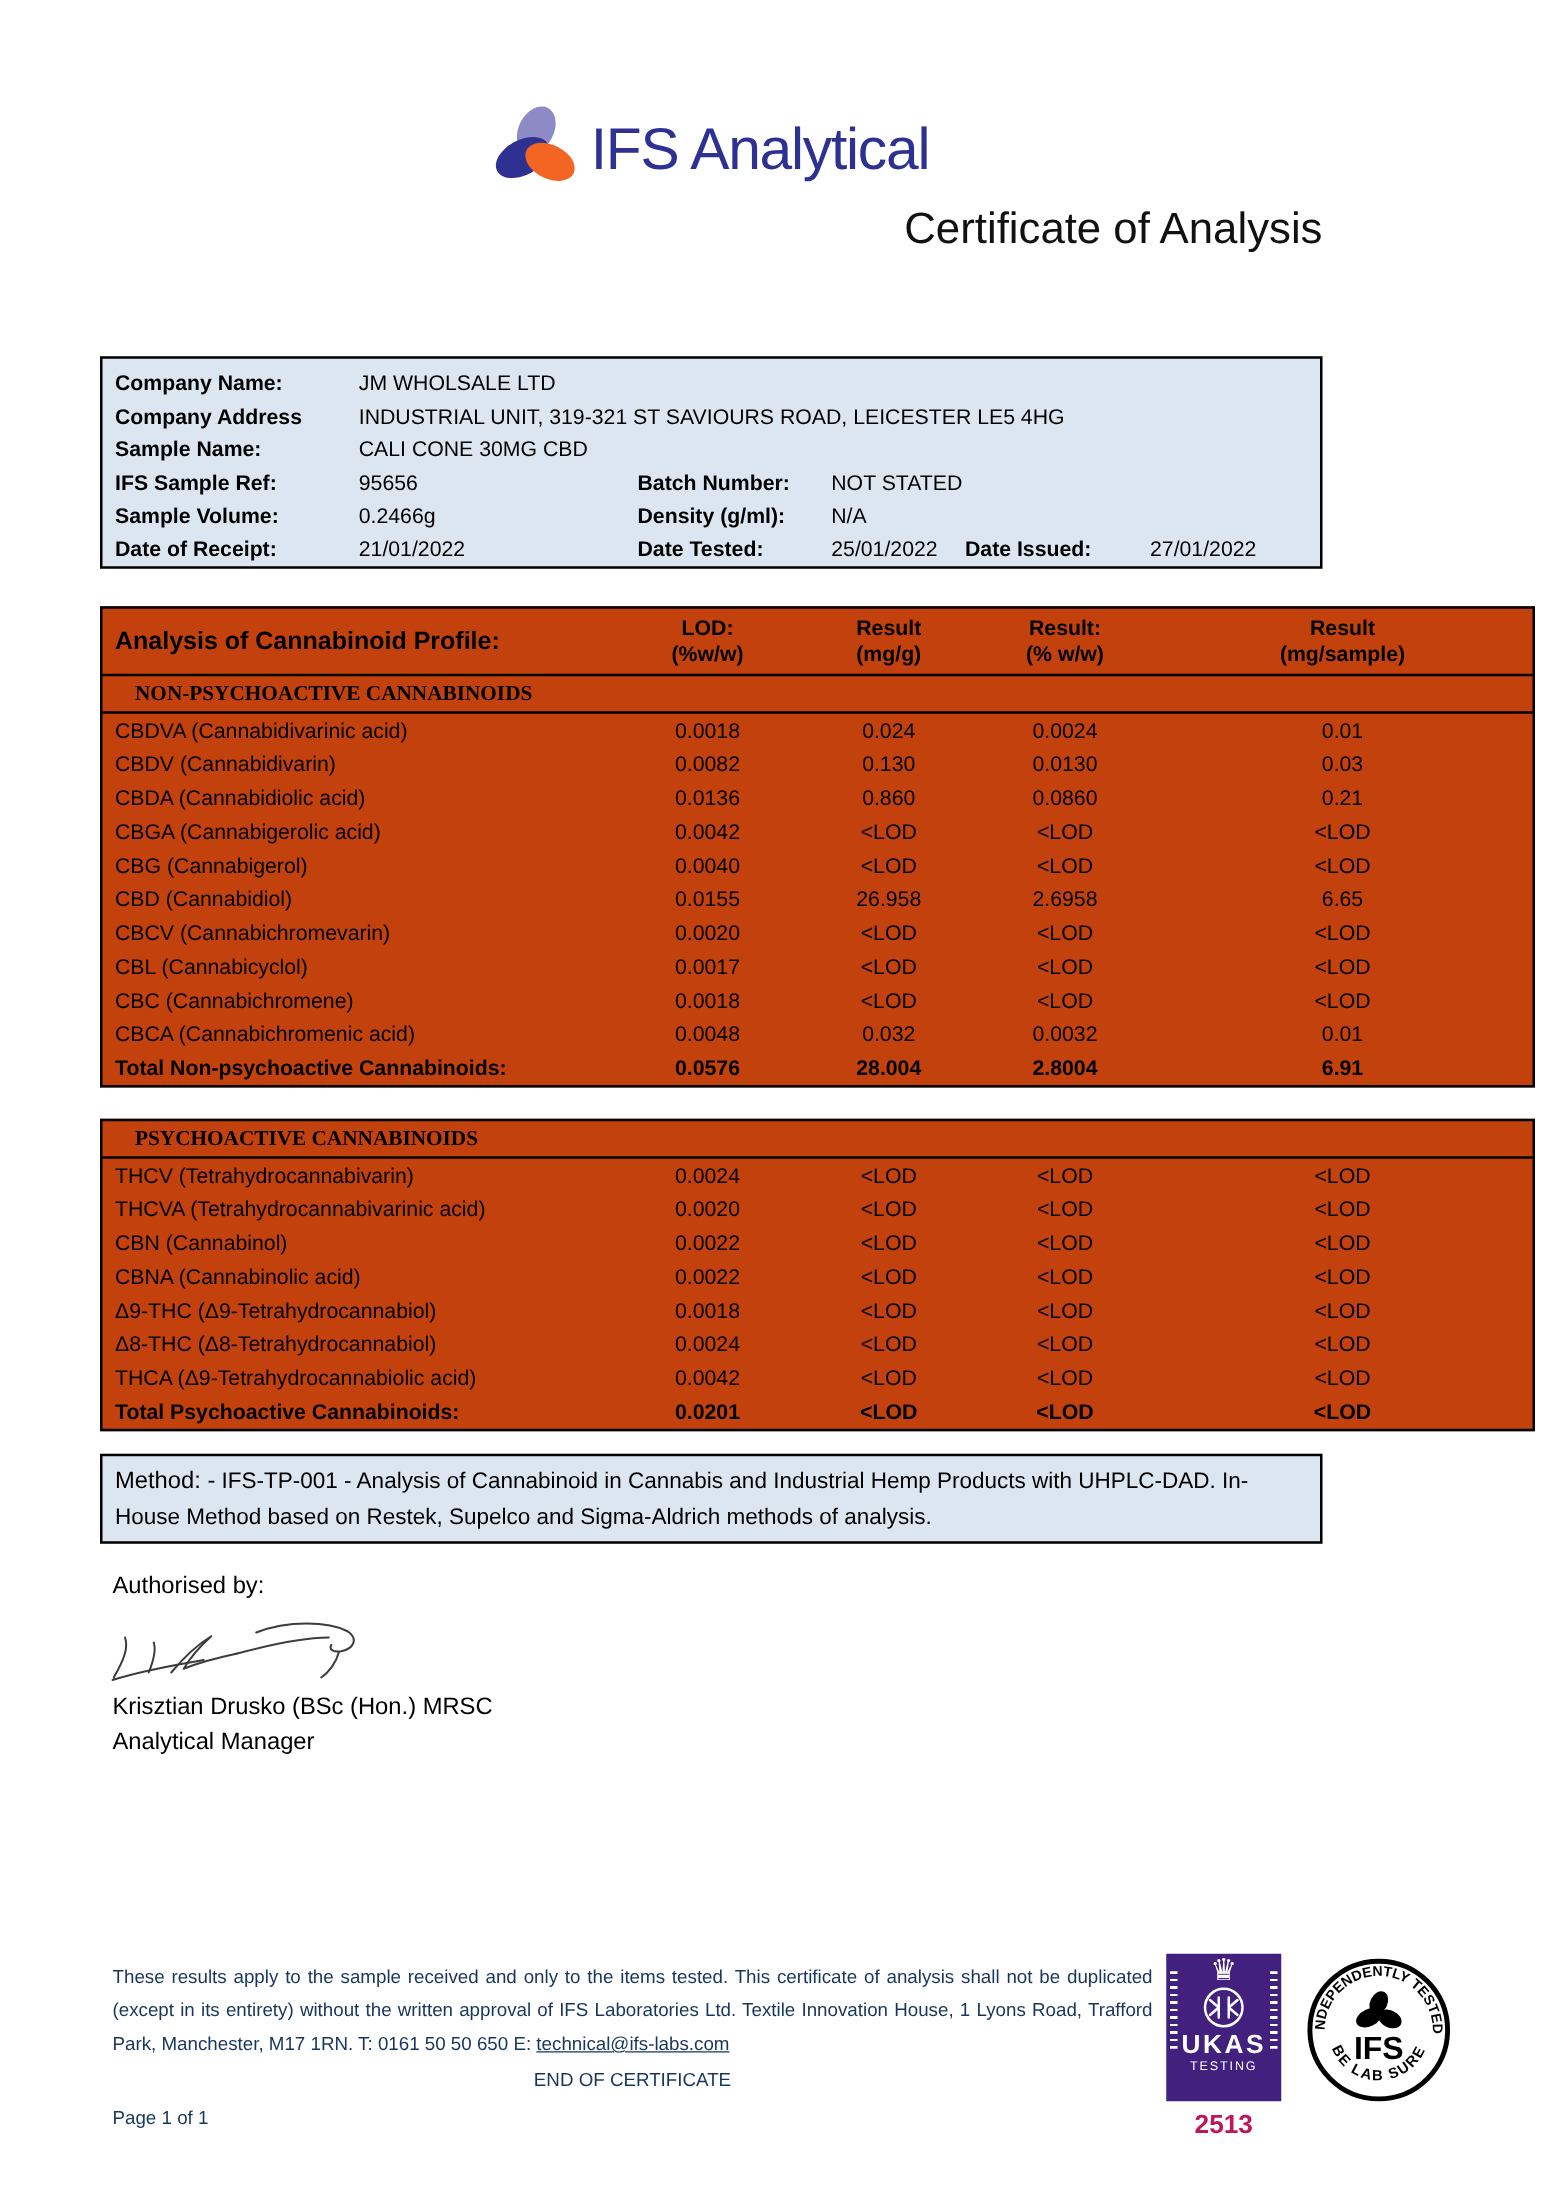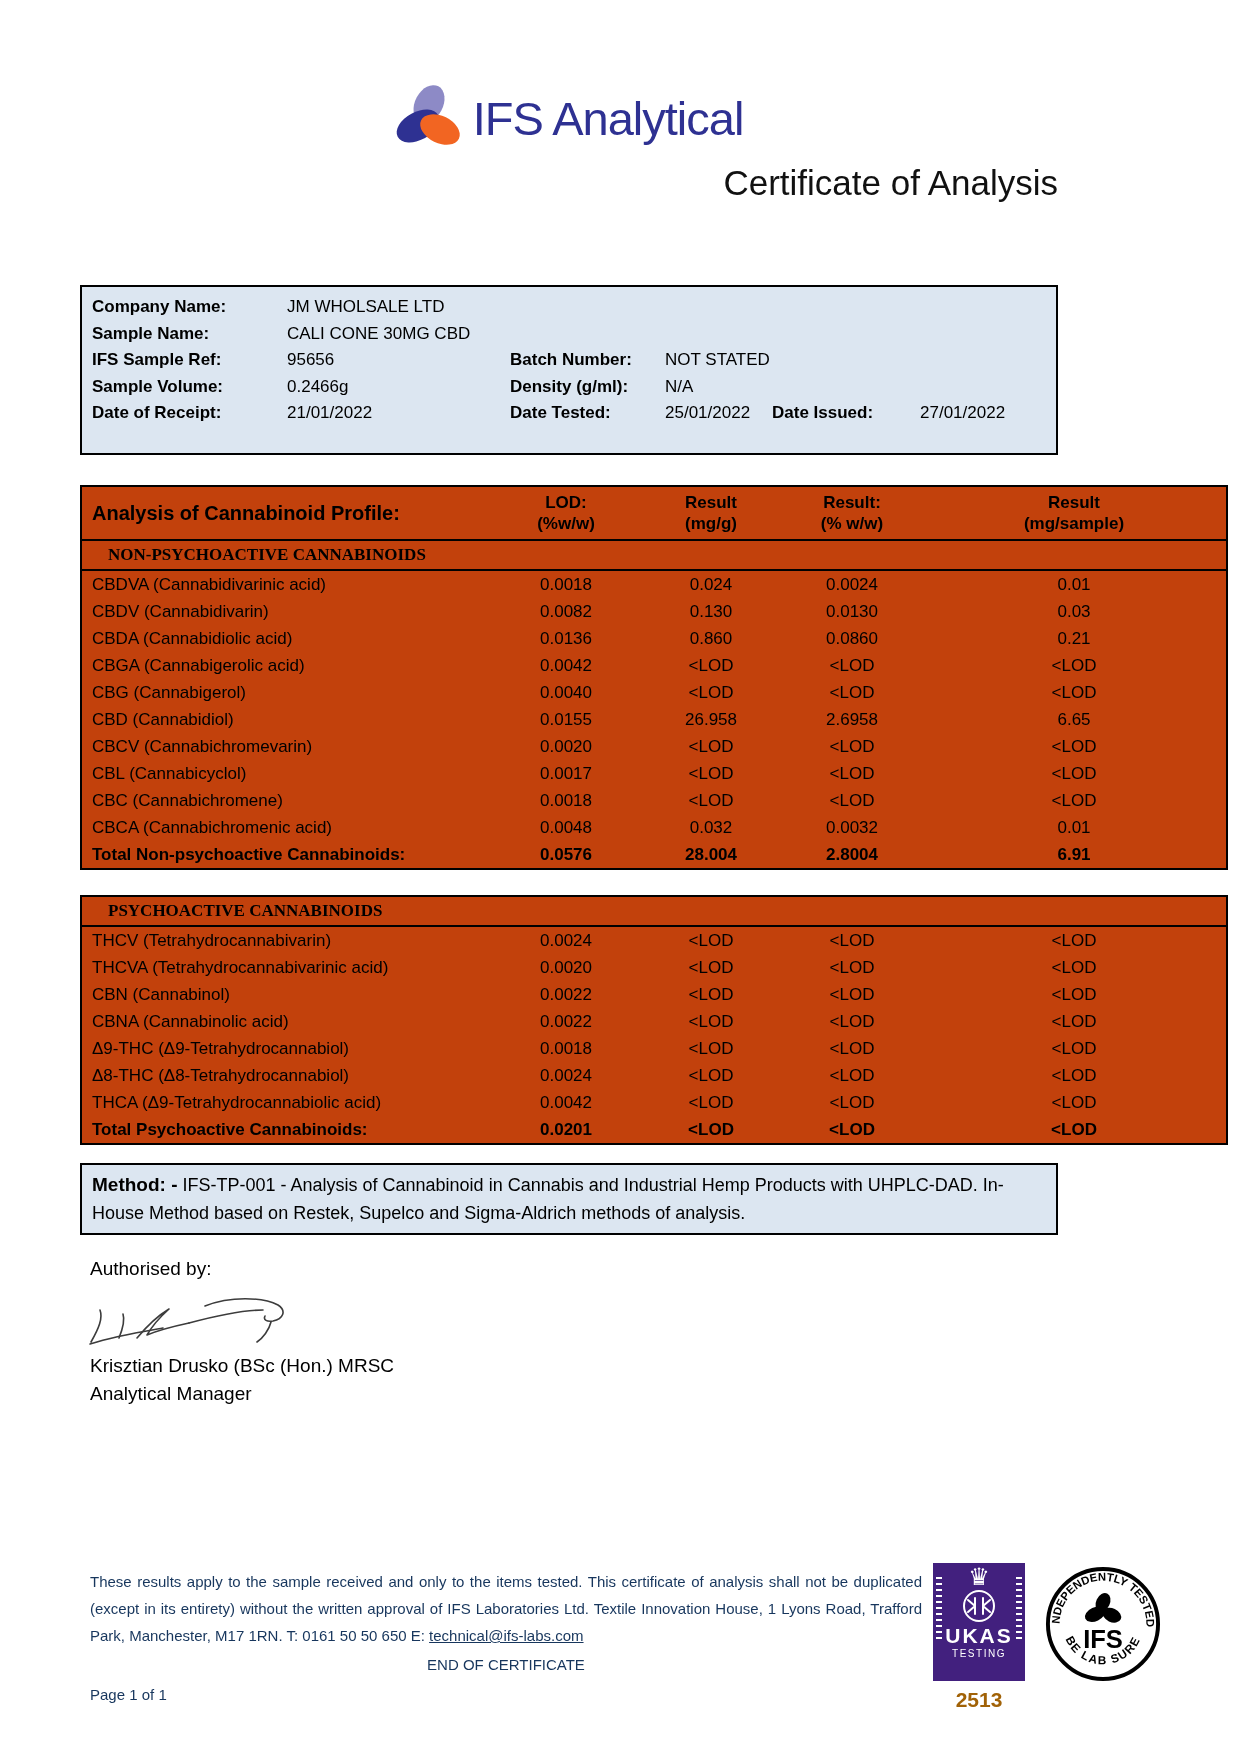--- a/index.html
+++ b/index.html
@@ -42,21 +42,21 @@
   .trow{display:grid;grid-template-columns:410px 148px 142px 140px 1fr;
         height:27px;align-items:center;}
   .trow .cell.name{padding-left:10px;}
   .trow .cell.num{text-align:center;}
   .trow.bold{font-weight:700;}
 
   
   .method-box{position:absolute;left:80px;top:1163px;width:978px;
               background:#dce6f1;border:2px solid #000;box-sizing:border-box;
               padding:6px 10px;font-size:18px;line-height:1.5;}
-  .method-box .mlbl{font-weight:700;font-size:19px;}
+  .method-box .mlbl{font-weight:400;font-size:19px;}
 
   
   .auth-label{position:absolute;left:90px;top:1258px;font-size:19px;}
   .signature{position:absolute;left:85px;top:1288px;}
   .auth-name{position:absolute;left:90px;top:1352px;font-size:19px;line-height:28px;}
 
   
   .disclaimer{position:absolute;left:90px;top:1568px;width:832px;
               font-size:15px;line-height:27px;color:#17365d;text-align:justify;}
   .disclaimer a{color:#17365d;}
@@ -68,21 +68,21 @@
   .ukas{position:absolute;left:933px;top:1563px;width:92px;height:118px;
         display:flex;flex-direction:column;align-items:center;box-sizing:border-box;}
   .ukas .crown{color:#fff;font-size:24px;line-height:24px;margin-top:2px;}
   .ukas .emblem{margin-top:-2px;}
   .ukas .uk-name{color:#fff;font-weight:700;font-size:21px;letter-spacing:2px;line-height:22px;}
   .ukas .uk-sub{color:#fff;font-size:10px;letter-spacing:1.5px;line-height:14px;}
   .ukas .ticks{position:absolute;width:6px;top:14px;height:62px;
         background:repeating-linear-gradient(to bottom,#fff 0 2px,transparent 2px 6px);}
   .ticks.l{left:3px;} .ticks.r{right:3px;}
   .ukas-number{position:absolute;left:933px;top:1688px;width:92px;text-align:center;
-               font-size:21px;font-weight:700;color:#a16207;}
+               font-size:21px;font-weight:700;color:#be185d;}
 
   
   .stamp{position:absolute;left:1044px;top:1565px;}
 </style>
 </head>
 <body>
 
 <div class="page">
 
   <div class="logo-row">
@@ -93,20 +93,24 @@
     </div>
     <div class="logo-text" style="color:#2e3192">IFS Analytical</div>
   </div>
 
   <div class="cert-title">Certificate of Analysis</div>
 
   <div class="info-box">
     <div class="info-row">
       <span class="lb p1l">Company Name:</span>
       <span class="vl p1v">JM WHOLSALE LTD</span>
+    </div>
+    <div class="info-row">
+      <span class="lb p1l">Company Address</span>
+      <span class="vl p1v">INDUSTRIAL UNIT, 319-321 ST SAVIOURS ROAD, LEICESTER LE5 4HG</span>
     </div>
     <div class="info-row">
       <span class="lb p1l">Sample Name:</span>
       <span class="vl p1v">CALI CONE 30MG CBD</span>
     </div>
     <div class="info-row">
       <span class="lb p1l">IFS Sample Ref:</span>
       <span class="vl p1v">95656</span>
       <span class="lb p2l">Batch Number:</span>
       <span class="vl p2v">NOT STATED</span>

